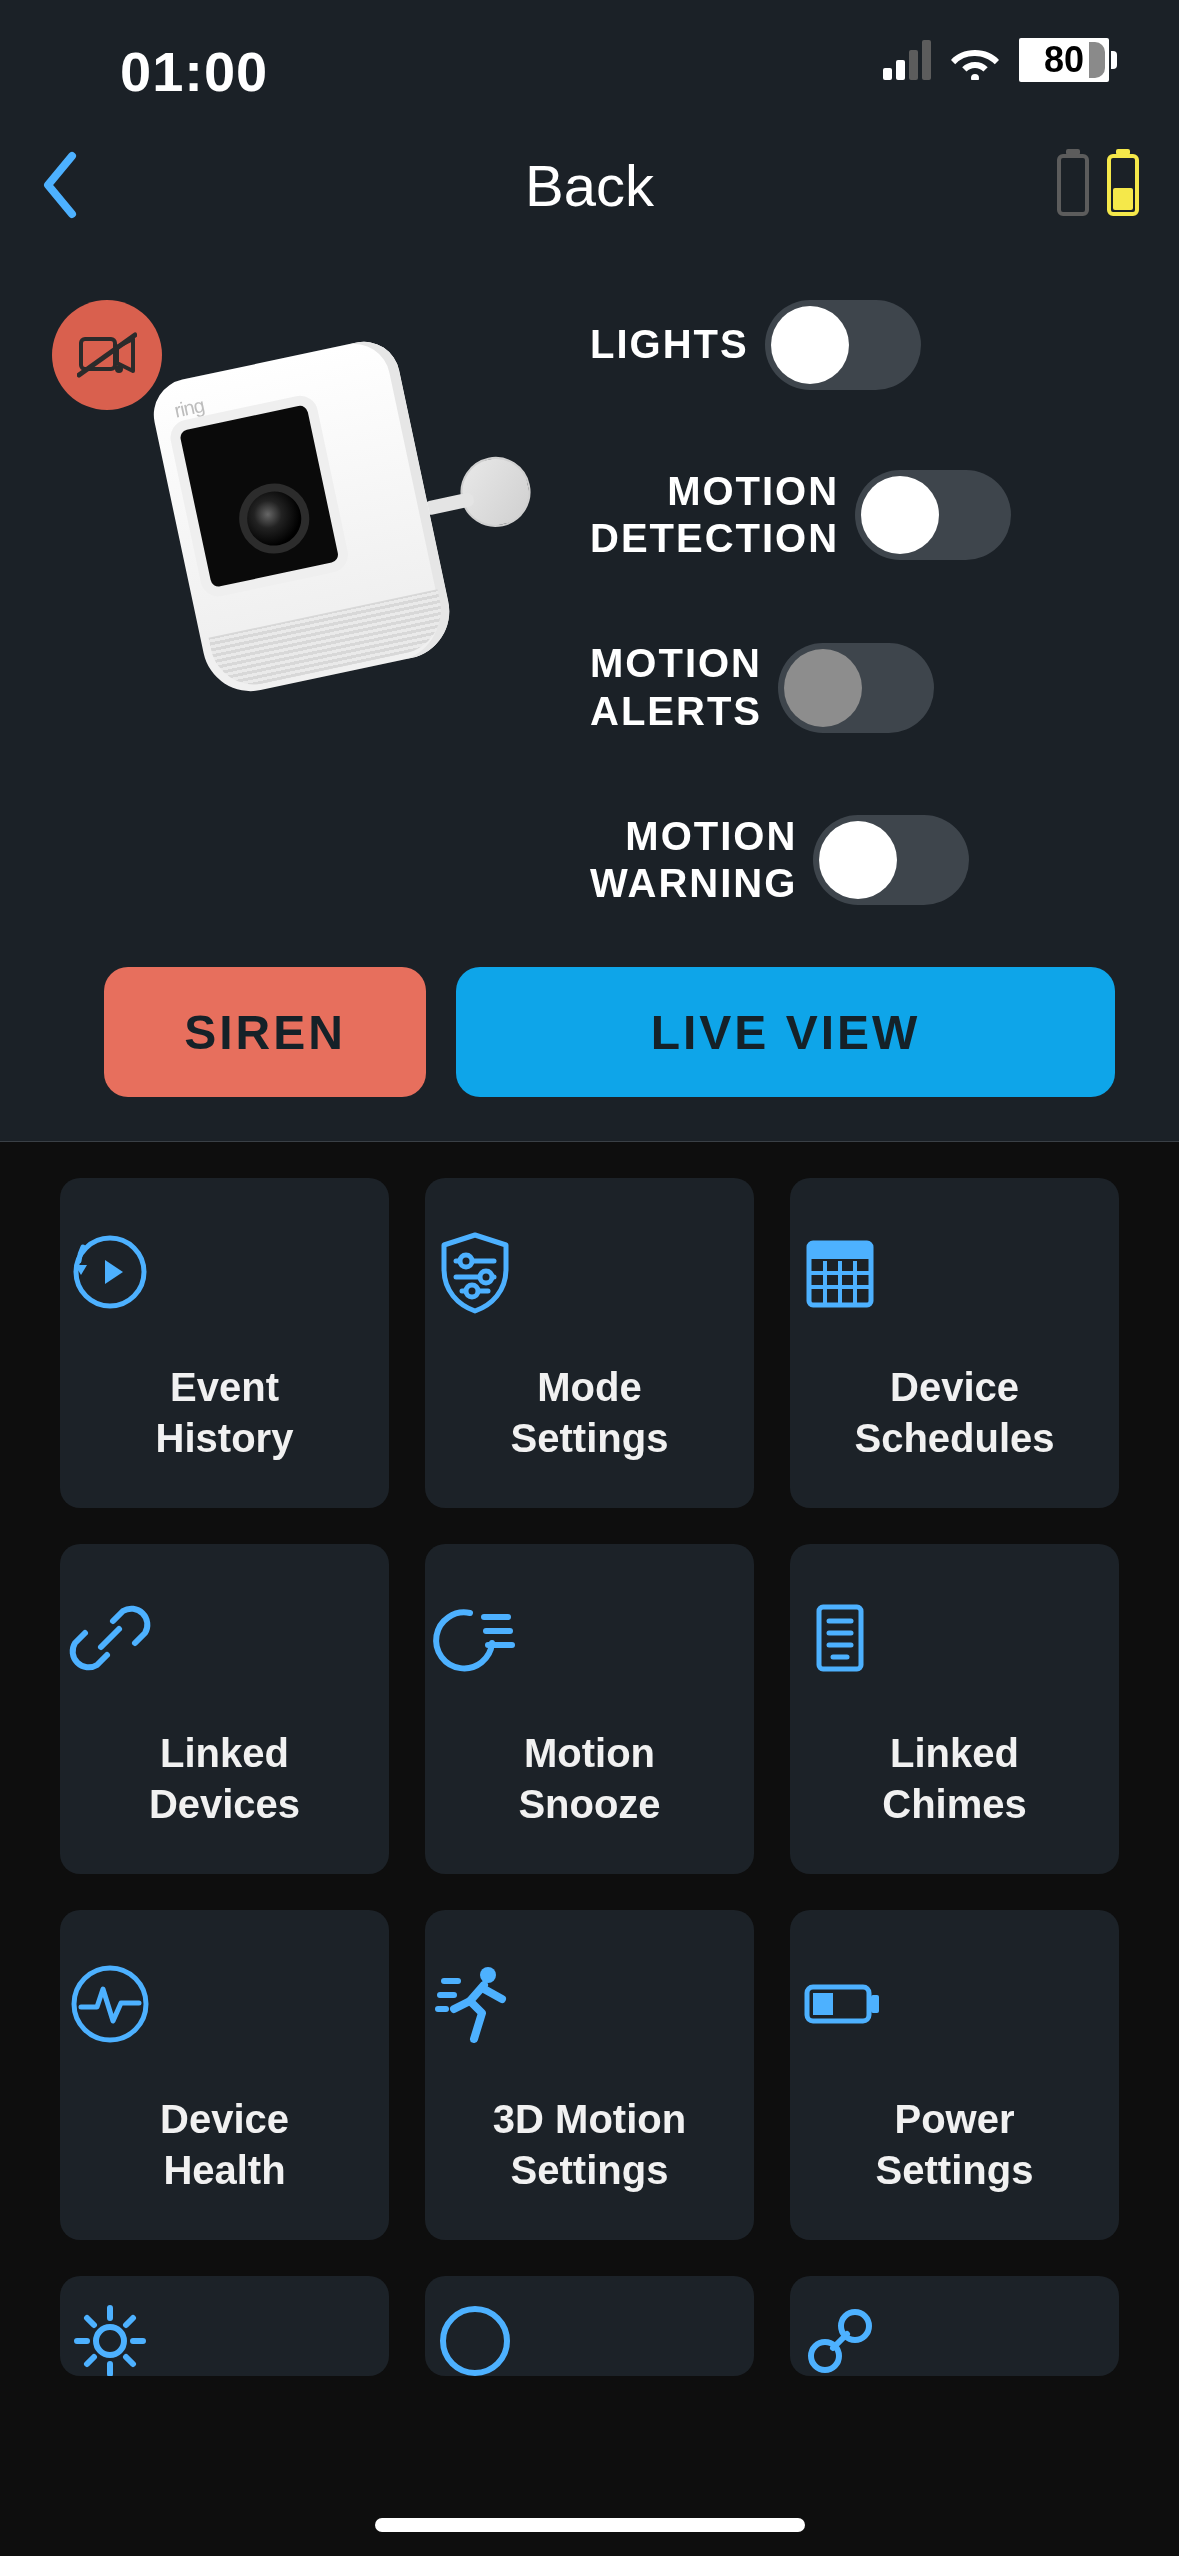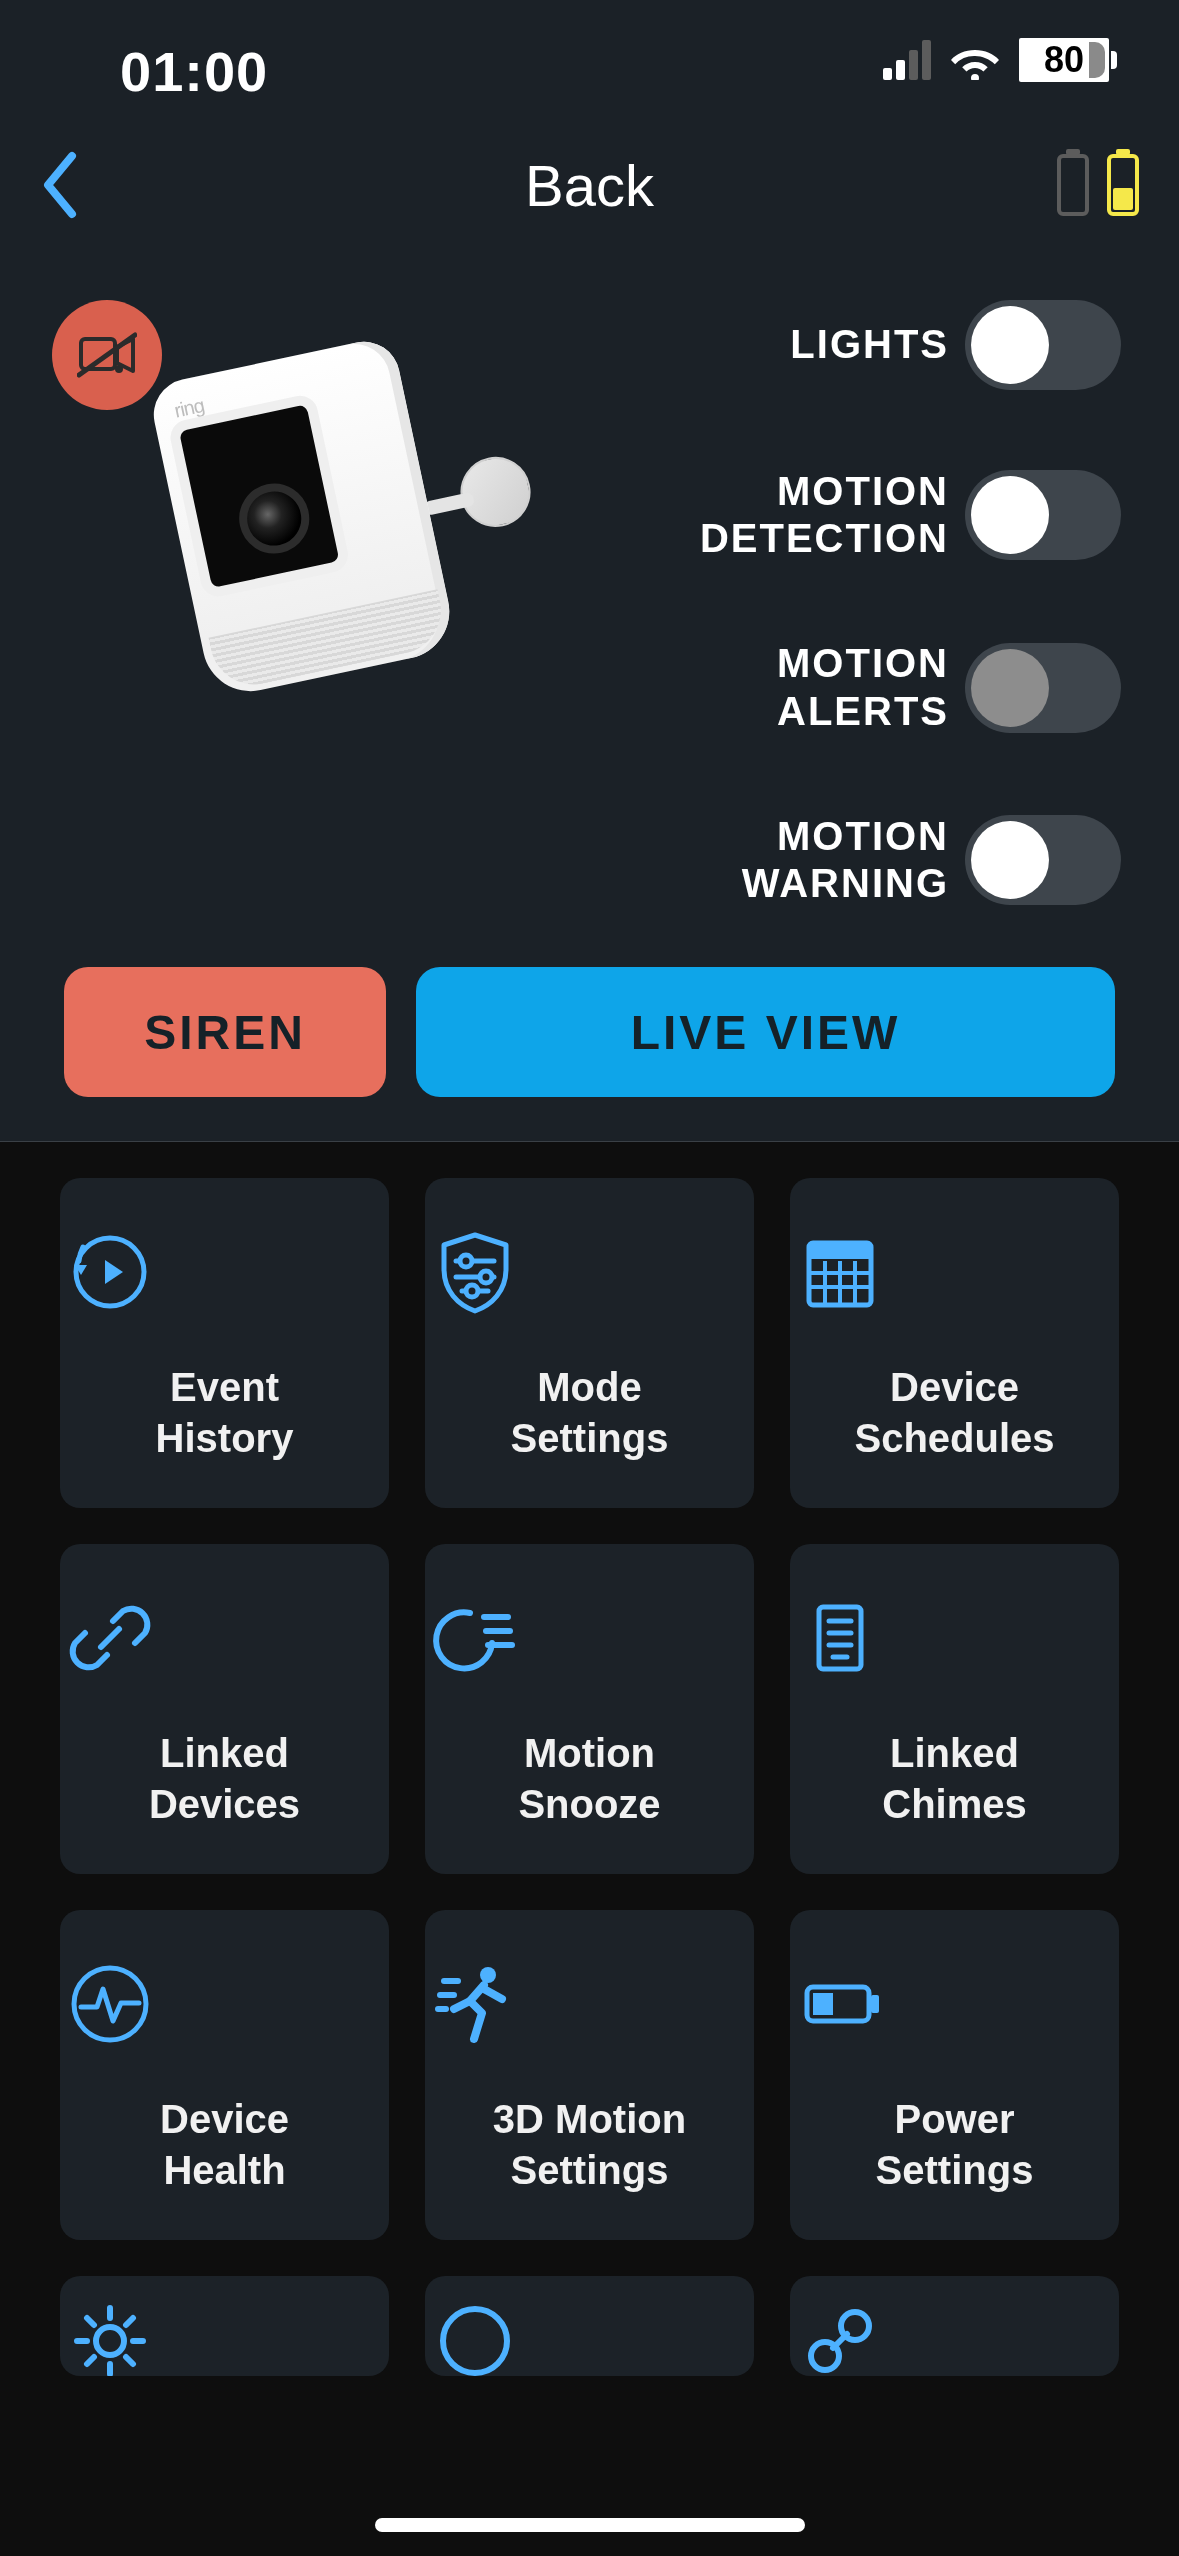--- a/index.html
+++ b/index.html
@@ -190,21 +190,21 @@
 
   .toggles {
     flex:1;
     display:flex;
     flex-direction:column;
     gap:78px;
     padding-top:10px;
     padding-right:8px;
   }
   .toggle-row{
-    display:flex; align-items:center; justify-content:flex-end;
+    display:flex; align-items:center; justify-content:flex-start;
     gap:16px;
   }
   .toggle-label{
     font-size:40px; font-weight:700; line-height:1.18;
     letter-spacing:2px;
     text-align:right;
     white-space:pre-line;
   }
   .switch{
     width:156px; height:90px; border-radius:50px;
@@ -227,21 +227,21 @@
     display:flex; gap:30px; padding:0 64px 14px 64px;
   }
   .btn{
     height:130px; border-radius:24px;
     display:flex; align-items:center; justify-content:center;
     font-size:48px; font-weight:800; letter-spacing:3px;
     cursor:pointer;
     color:#152128;
   }
   .btn-siren{
-    width:322px; background:#e76f5d;
+    width:322px; background:#e76f5d;margin-left:40px;
   }
   .btn-live{
     flex:1; background:#0ea5e9;
   }
 
   
   .settings-scroll{
     background:#0e0e0e;
     padding:36px 60px 220px 60px;
   }

